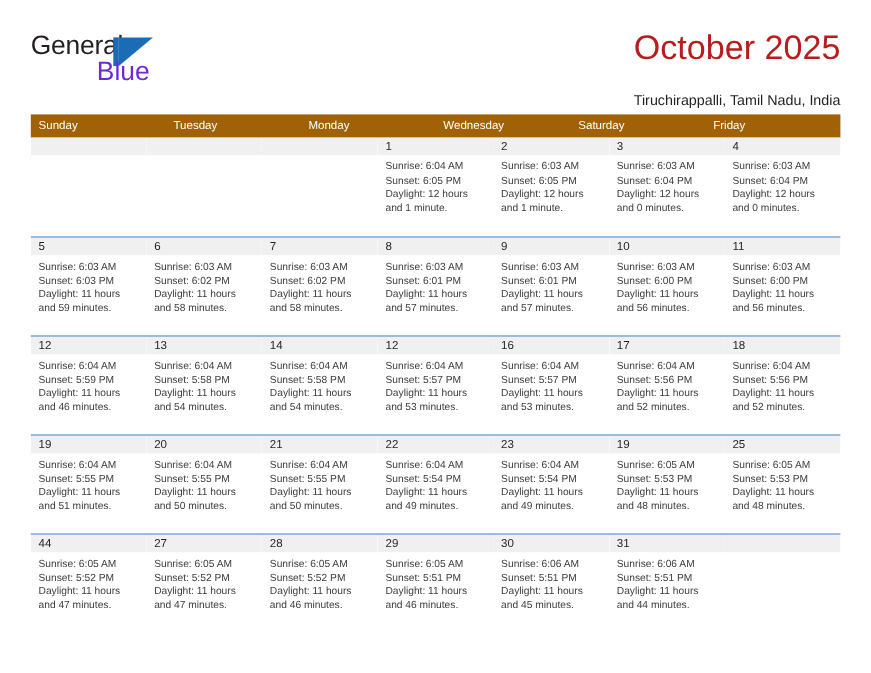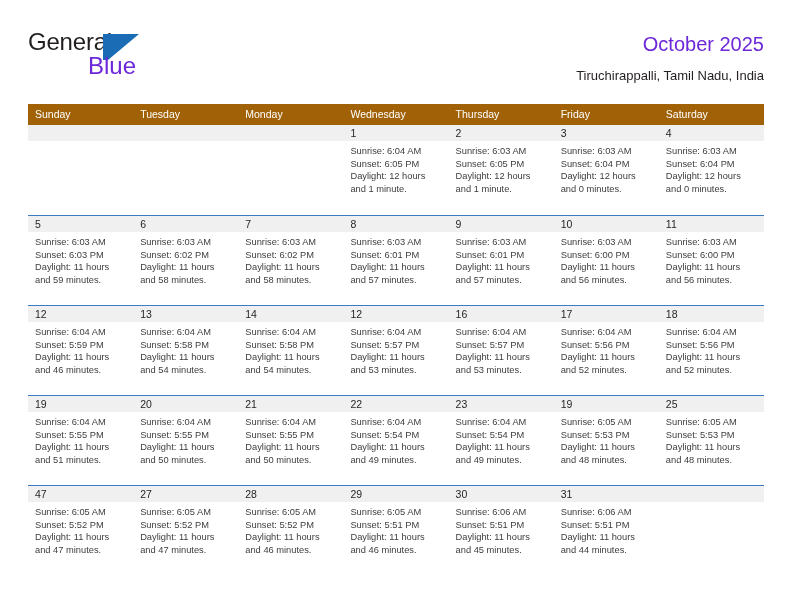--- a/index.html
+++ b/index.html
@@ -78,30 +78,30 @@
     font-family: "Liberation Sans", sans-serif;
   }
 
   .title-block {
     position: absolute;
     right: 0;
     top: 0;
     text-align: right;
   }
   .cal-title {
-    font-size: 20px;
-    color: #6d28d9;
+    font-size: 31px;
+    color: #b91c1c;
     line-height: 32px;
     white-space: nowrap;
   }
   .cal-subtitle {
     font-size: 13px;
     color: #231f20;
     line-height: 20px;
-    margin-top: 6px;
+    margin-top: 21px;
     white-space: nowrap;
   }
 
   
   .calendar {
     position: absolute;
     left: 28px;
     top: 104px;
     width: 736px;
   }
@@ -179,23 +179,22 @@
     </div>
 
   </div>
 
   <div class="calendar">
     <div class="dow-row" id="dow-row">
         <div class="dow">Sunday</div>
         <div class="dow">Tuesday</div>
         <div class="dow">Monday</div>
         <div class="dow">Wednesday</div>
-        <div class="dow">Thursday</div>
+        <div class="dow">Saturday</div>
         <div class="dow">Friday</div>
-        <div class="dow">Saturday</div>
       </div>
     <div id="weeks-container">
         <div class="week-row">
           <div class="day-cell empty">
             <div class="day-number-band"></div>
           </div>
           <div class="day-cell empty">
             <div class="day-number-band"></div>
           </div>
           <div class="day-cell empty">
@@ -428,21 +427,21 @@
             <div class="day-info">
               <div>Sunrise: 6:05 AM</div>
               <div>Sunset: 5:53 PM</div>
               <div>Daylight: 11 hours</div>
               <div>and 48 minutes.</div>
             </div>
           </div>
         </div>
         <div class="week-row">
           <div class="day-cell">
-            <div class="day-number-band">47</div>
+            <div class="day-number-band">44</div>
             <div class="day-info">
               <div>Sunrise: 6:05 AM</div>
               <div>Sunset: 5:52 PM</div>
               <div>Daylight: 11 hours</div>
               <div>and 47 minutes.</div>
             </div>
           </div>
           <div class="day-cell">
             <div class="day-number-band">27</div>
             <div class="day-info">

